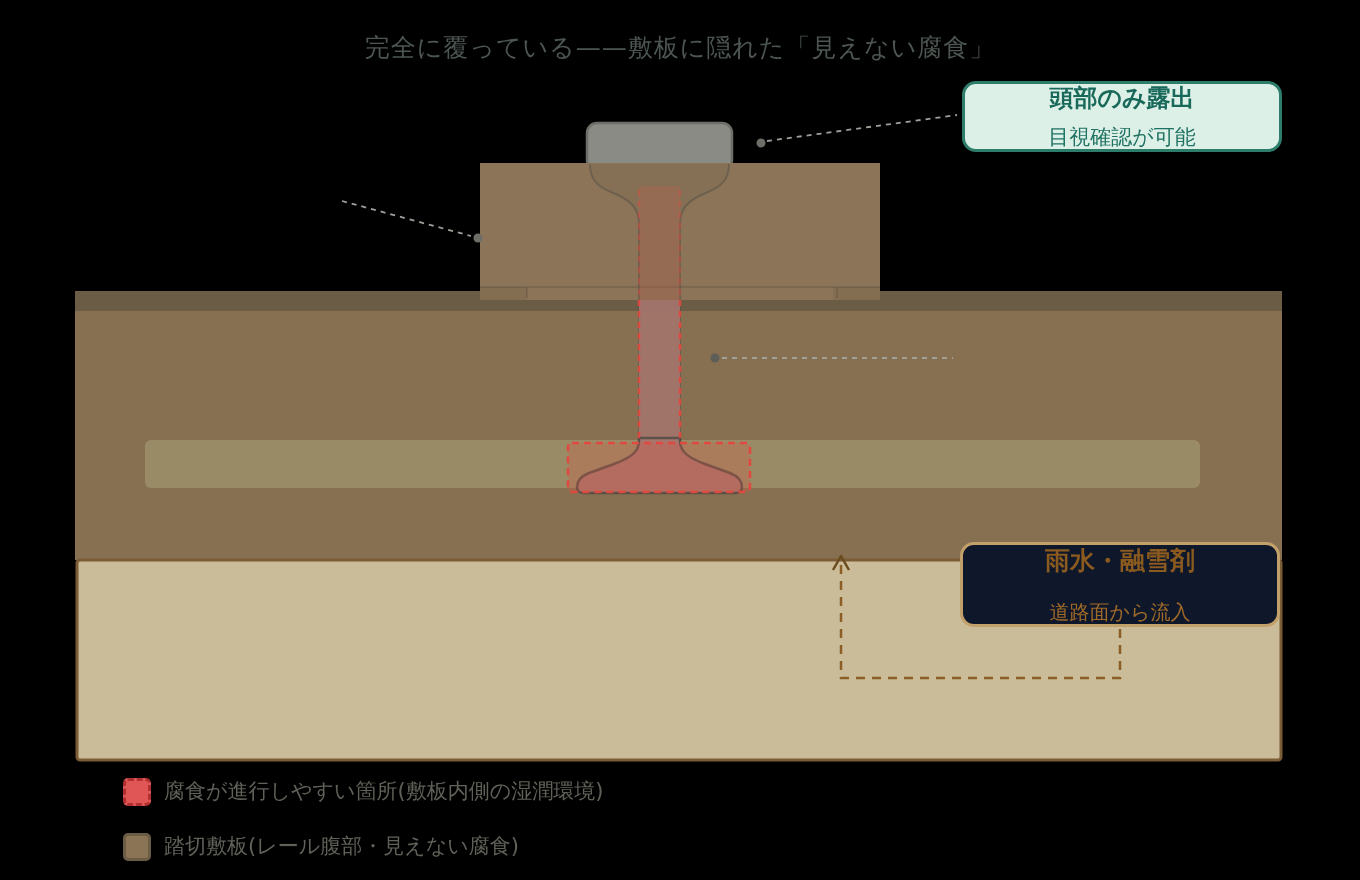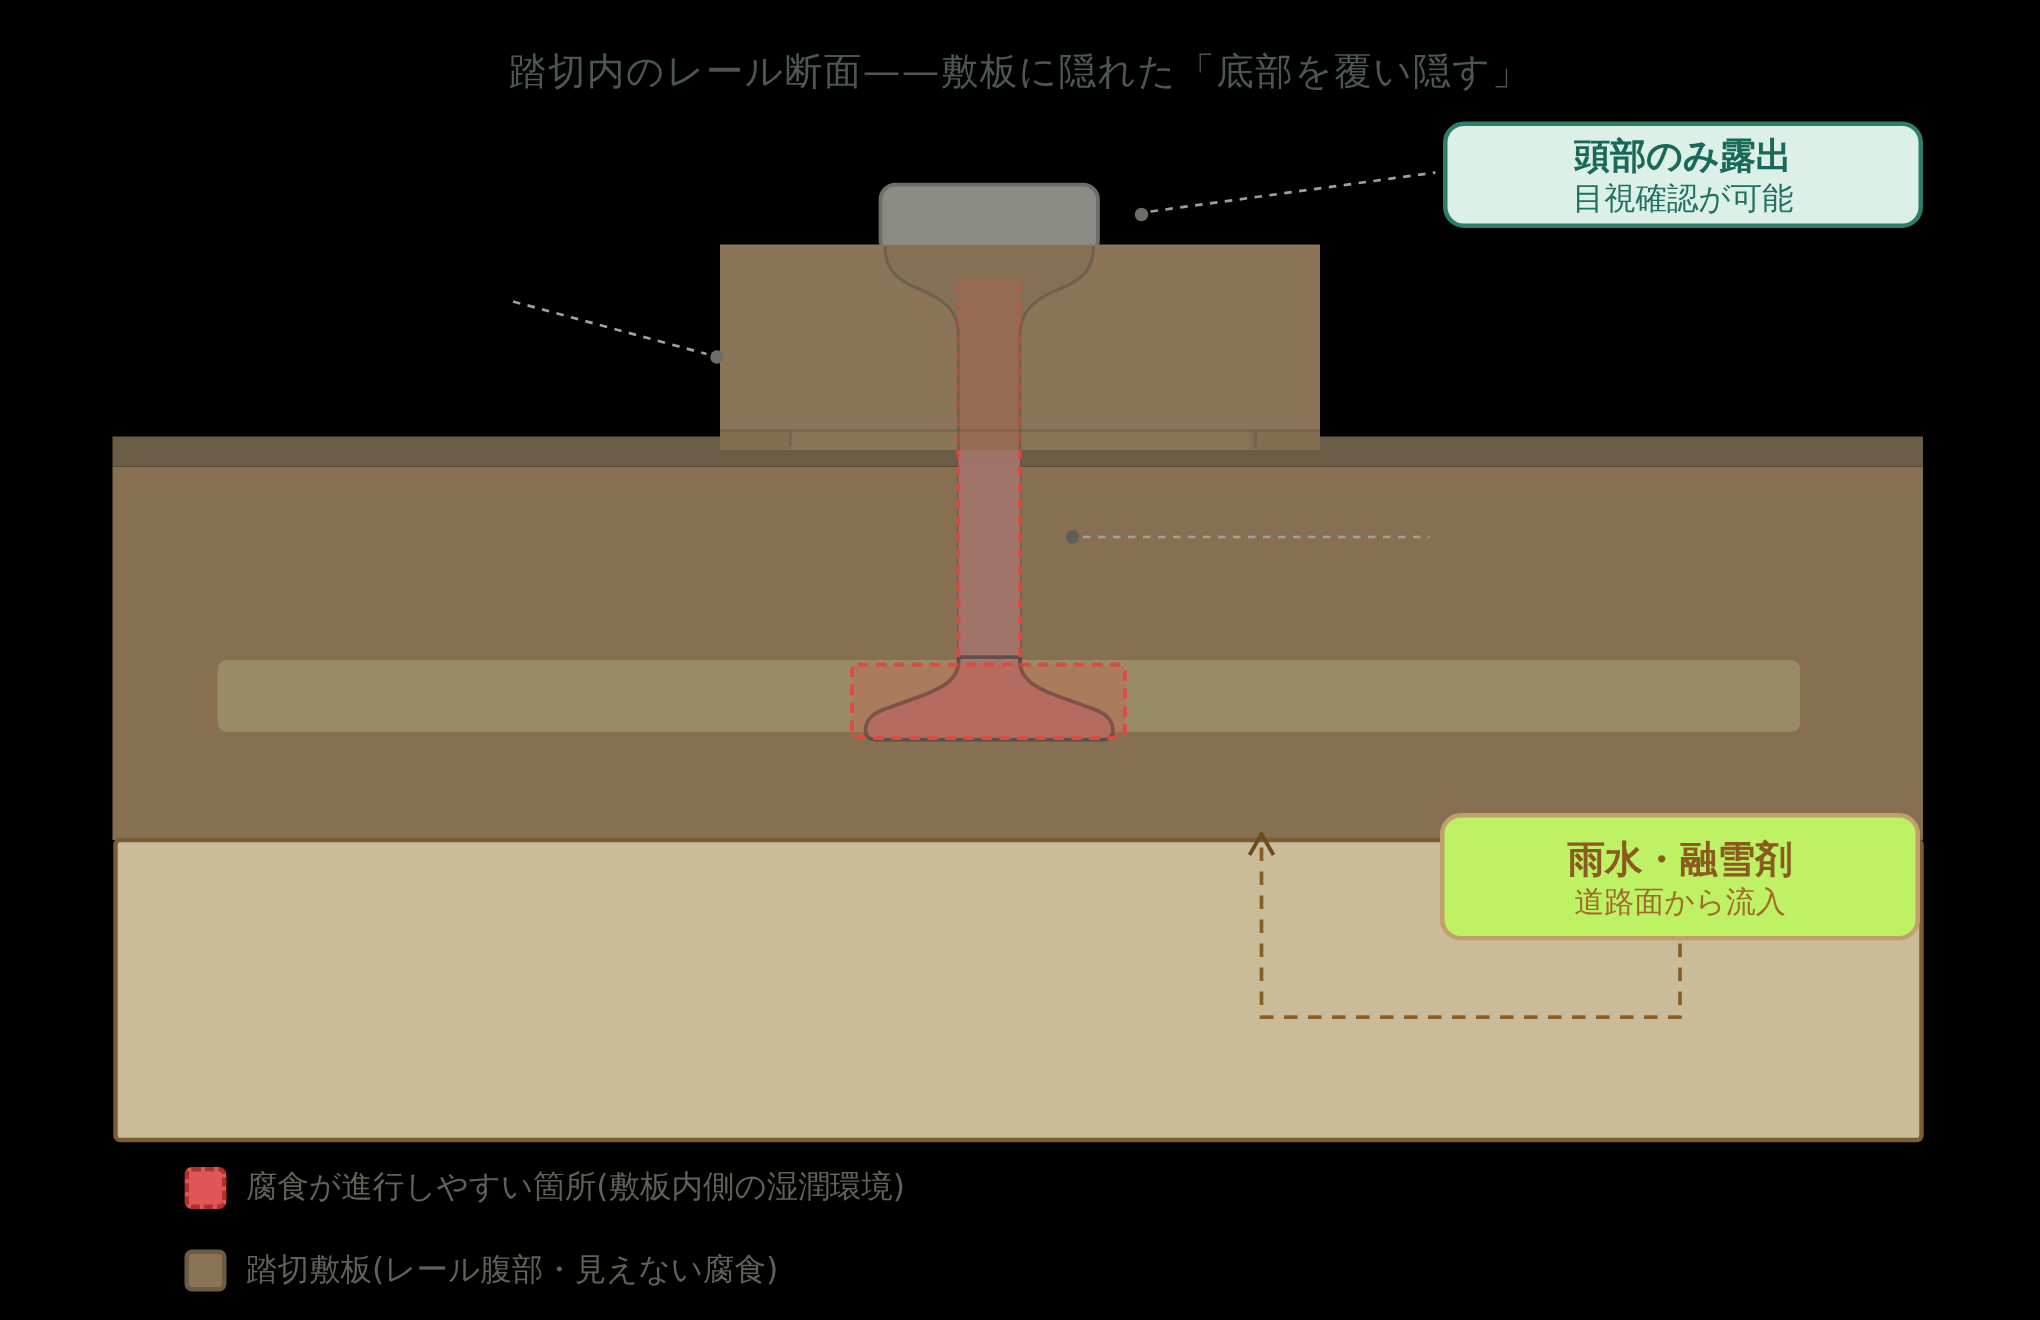--- a/index.html
+++ b/index.html
@@ -11,32 +11,32 @@
   .abs{position:absolute;}
   .title{
     left:0;right:0;top:31px;text-align:center;
     font-size:25px;letter-spacing:1px;color:#4d5752;font-weight:500;
   }
   .lbl{color:#6a6a64;font-size:21px;line-height:33px;}
   .lbl-cover{left:100px;top:162px;width:252px;text-align:right;}
   .lbl-board{left:925px;top:233px;color:#5f5f59;}
   .lbl-ballast{left:548px;top:655px;color:#6c675f;}
   .callout{
-    display:flex;flex-direction:column;justify-content:center;align-items:center;
+    display:flex;flex-direction:column;justify-content:space-between;align-items:center;
     gap:1px;border-radius:14px;box-sizing:border-box;text-align:center;
   }
   .callout .c-title{font-weight:bold;font-size:25px;line-height:31px;}
   .callout .c-sub{font-size:21px;line-height:24px;}
   .co-head{left:962px;top:81px;width:320px;height:71px;background:#ddf0e8;border:3px solid #2e7d6b;}
   .co-head .c-title{color:#18695a;font-size:24px;line-height:29px;}
   .co-head .c-sub{color:#1f7262;}
   .co-web{left:958px;top:317px;width:322px;height:88px;background:#fbe9e9;border:3px solid #c0504d;}
   .co-web .c-title{color:#a83232;}
   .co-web .c-sub{color:#b04040;font-size:20px;}
-  .co-water{left:960px;top:542px;width:320px;height:85px;background:#bef264;border:3px solid #c2a06a;}
+  .co-water{left:960px;top:542px;width:320px;height:85px;background:#0f172a;border:3px solid #c2a06a;}
   .co-water .c-title{color:#8a5a1e;}
   .co-water .c-sub{color:#a06a28;font-size:20px;}
   .legend-swatch{width:28px;height:28px;border-radius:5px;box-sizing:border-box;}
   .sw-corrosion{left:123px;top:778px;background:#e05555;border:3px dashed #b03030;}
   .sw-board{left:123px;top:833px;background:#8b7455;border:3px solid #6b5d45;}
   .legend-label{color:#616159;font-size:21px;line-height:28px;text-align:center;}
   .lg1{left:164px;top:777px;}
   .lg2{left:164px;top:832px;}
 </style>
 </head>
@@ -75,21 +75,21 @@
     <circle cx="761" cy="143" r="4.5" fill="#6e6e68"></circle>
     <path d="M342 201 L471 236" stroke="#a0a09a" stroke-width="1.8" stroke-dasharray="5 5" fill="none"></path>
     <circle cx="478" cy="238" r="4.5" fill="#6e6e68"></circle>
     <path d="M722 358 H953" stroke="#a0a09a" stroke-width="1.8" stroke-dasharray="5 5" fill="none"></path>
     <circle cx="715" cy="358" r="4.5" fill="#5e5e58"></circle>
 
     <path d="M1120 629 V678 H841 V563" stroke="#8b5e26" stroke-width="2.5" stroke-dasharray="9 7" fill="none"></path>
     <path d="M833 570 L841 556 L849 570" stroke="#6b4a1e" stroke-width="2.5" fill="none" stroke-linejoin="round"></path>
   </svg>
 
-  <div class="abs title">踏切内のレール断面——敷板に隠れた「底部を覆い隠す」</div>
+  <div class="abs title">完全に覆っている——敷板に隠れた「見えない腐食」</div>
 
 
 
 
   <div class="abs callout co-head">
     <div class="c-title">頭部のみ露出</div>
     <div class="c-sub">目視確認が可能</div>
   </div>
 
 

